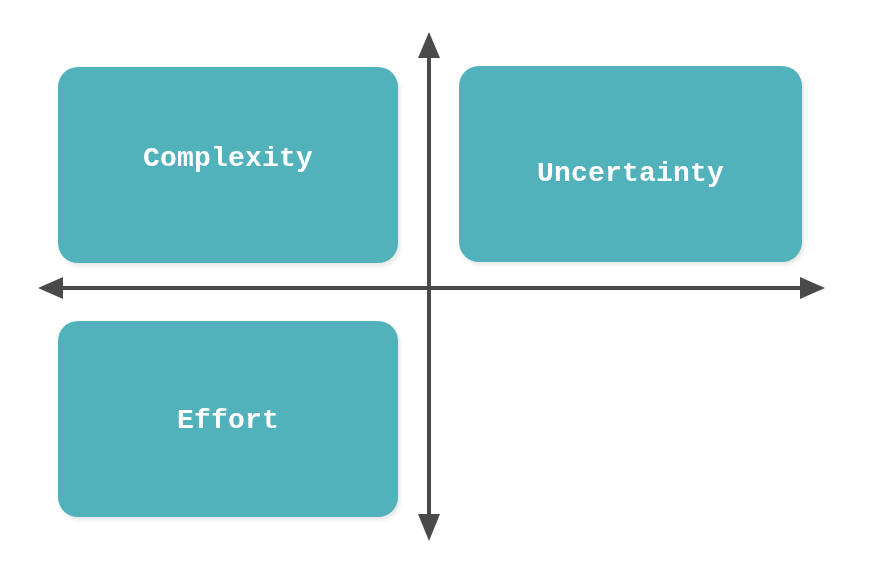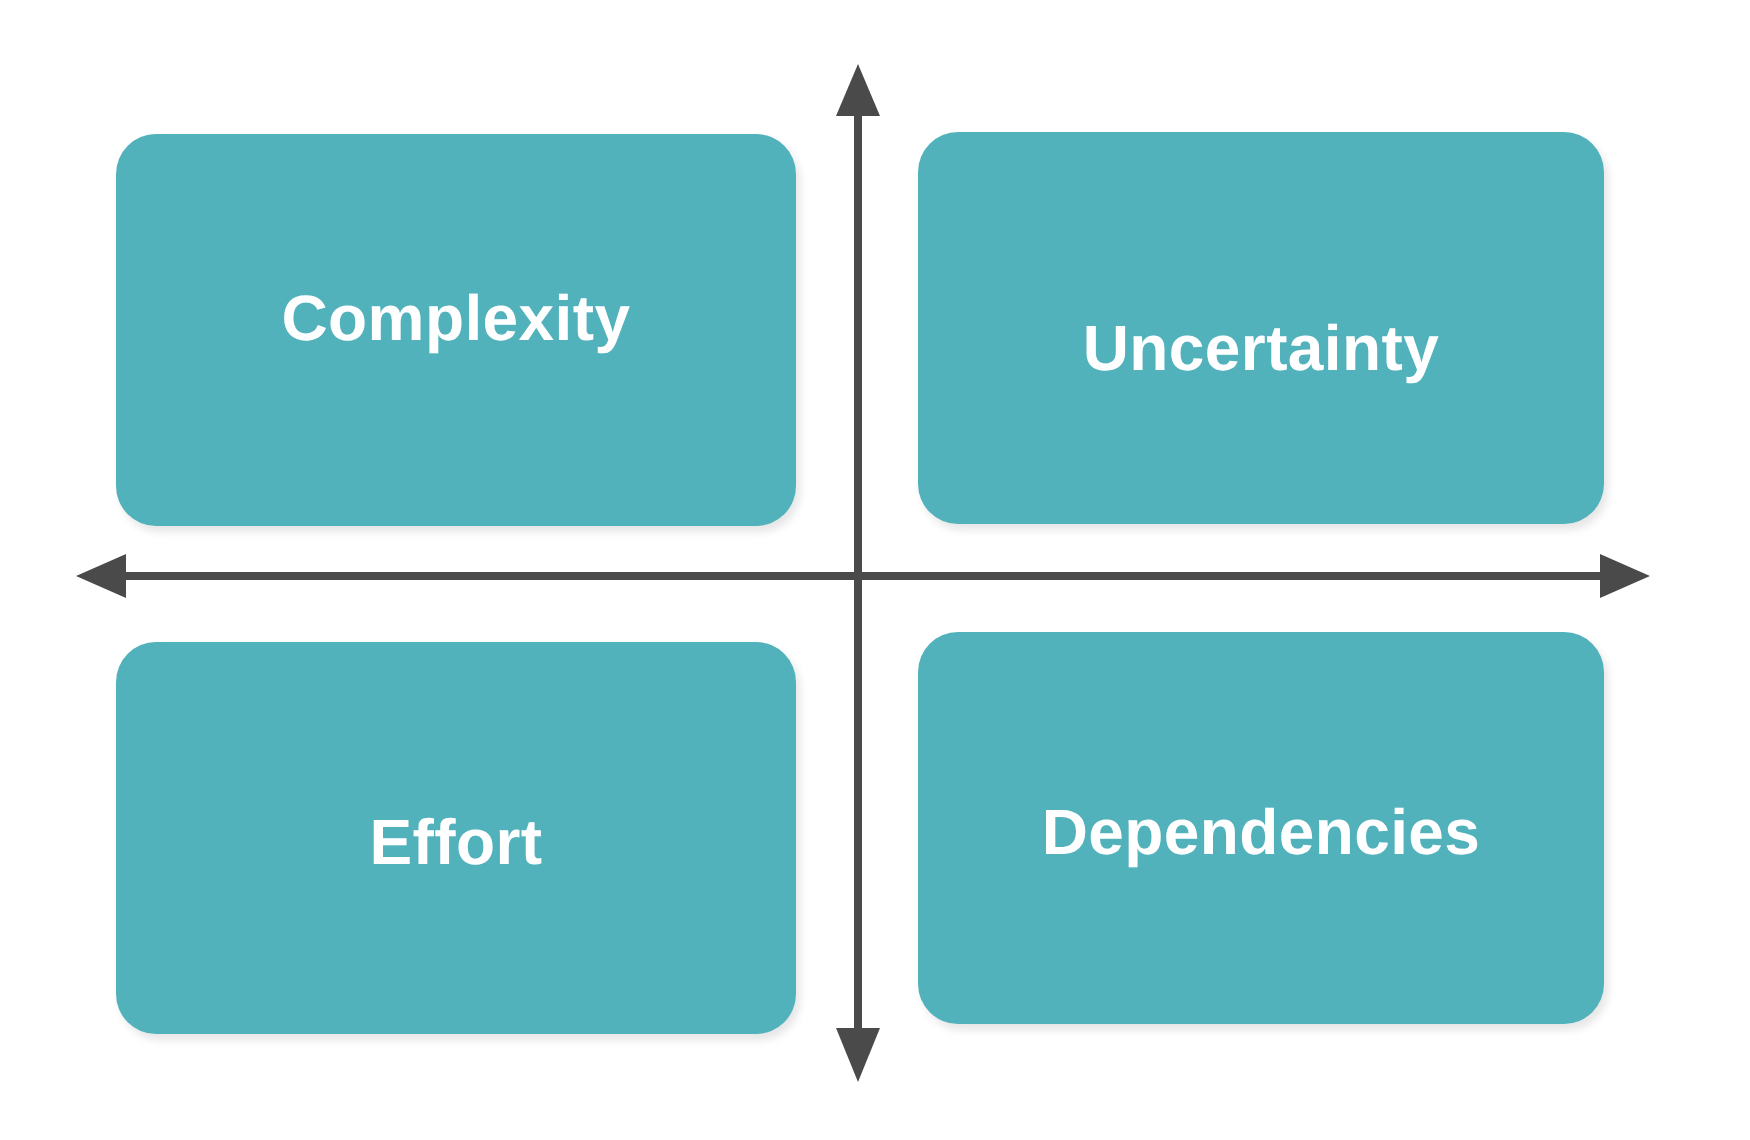--- a/index.html
+++ b/index.html
@@ -31,23 +31,23 @@
     box-sizing: border-box;
     background: #52b2bc;
     border-radius: 20px;
     display: flex;
     align-items: center;
     justify-content: center;
     box-shadow: 2px 3px 4px rgba(0,0,0,0.10);
   }
   .quad-label {
     color: #ffffff;
-    font-family: Liberation Sans, sans-serif;
+    font-family: Liberation Mono, monospace;
     font-weight: bold;
-    font-size: 32px;
+    font-size: 28px;
     line-height: 1;
     letter-spacing: 0.2px;
     text-align: right;
     white-space: nowrap;
     user-select: none;
   }
   
   #box-top-left     { left: 58px;  top: 67px;  width: 340px; height: 196px; }
   #box-top-right    { left: 459px; top: 66px;  width: 343px; height: 196px; }
   #box-bottom-left  { left: 58px;  top: 321px; width: 340px; height: 196px; }
@@ -84,17 +84,14 @@
   </div>
 
   <div class="quad-box" id="box-top-right" style="background: rgb(82, 178, 188);">
     <span class="quad-label" style="color: rgb(255, 255, 255);">Uncertainty</span>
   </div>
 
   <div class="quad-box" id="box-bottom-left" style="background: rgb(82, 178, 188);">
     <span class="quad-label" style="color: rgb(255, 255, 255);">Effort</span>
   </div>
 
-  <div class="quad-box" id="box-bottom-right" style="background: rgb(82, 178, 188);">
-    <span class="quad-label" style="color: rgb(255, 255, 255);">Dependencies</span>
-  </div>
 
 </div>
 
 </body></html>

